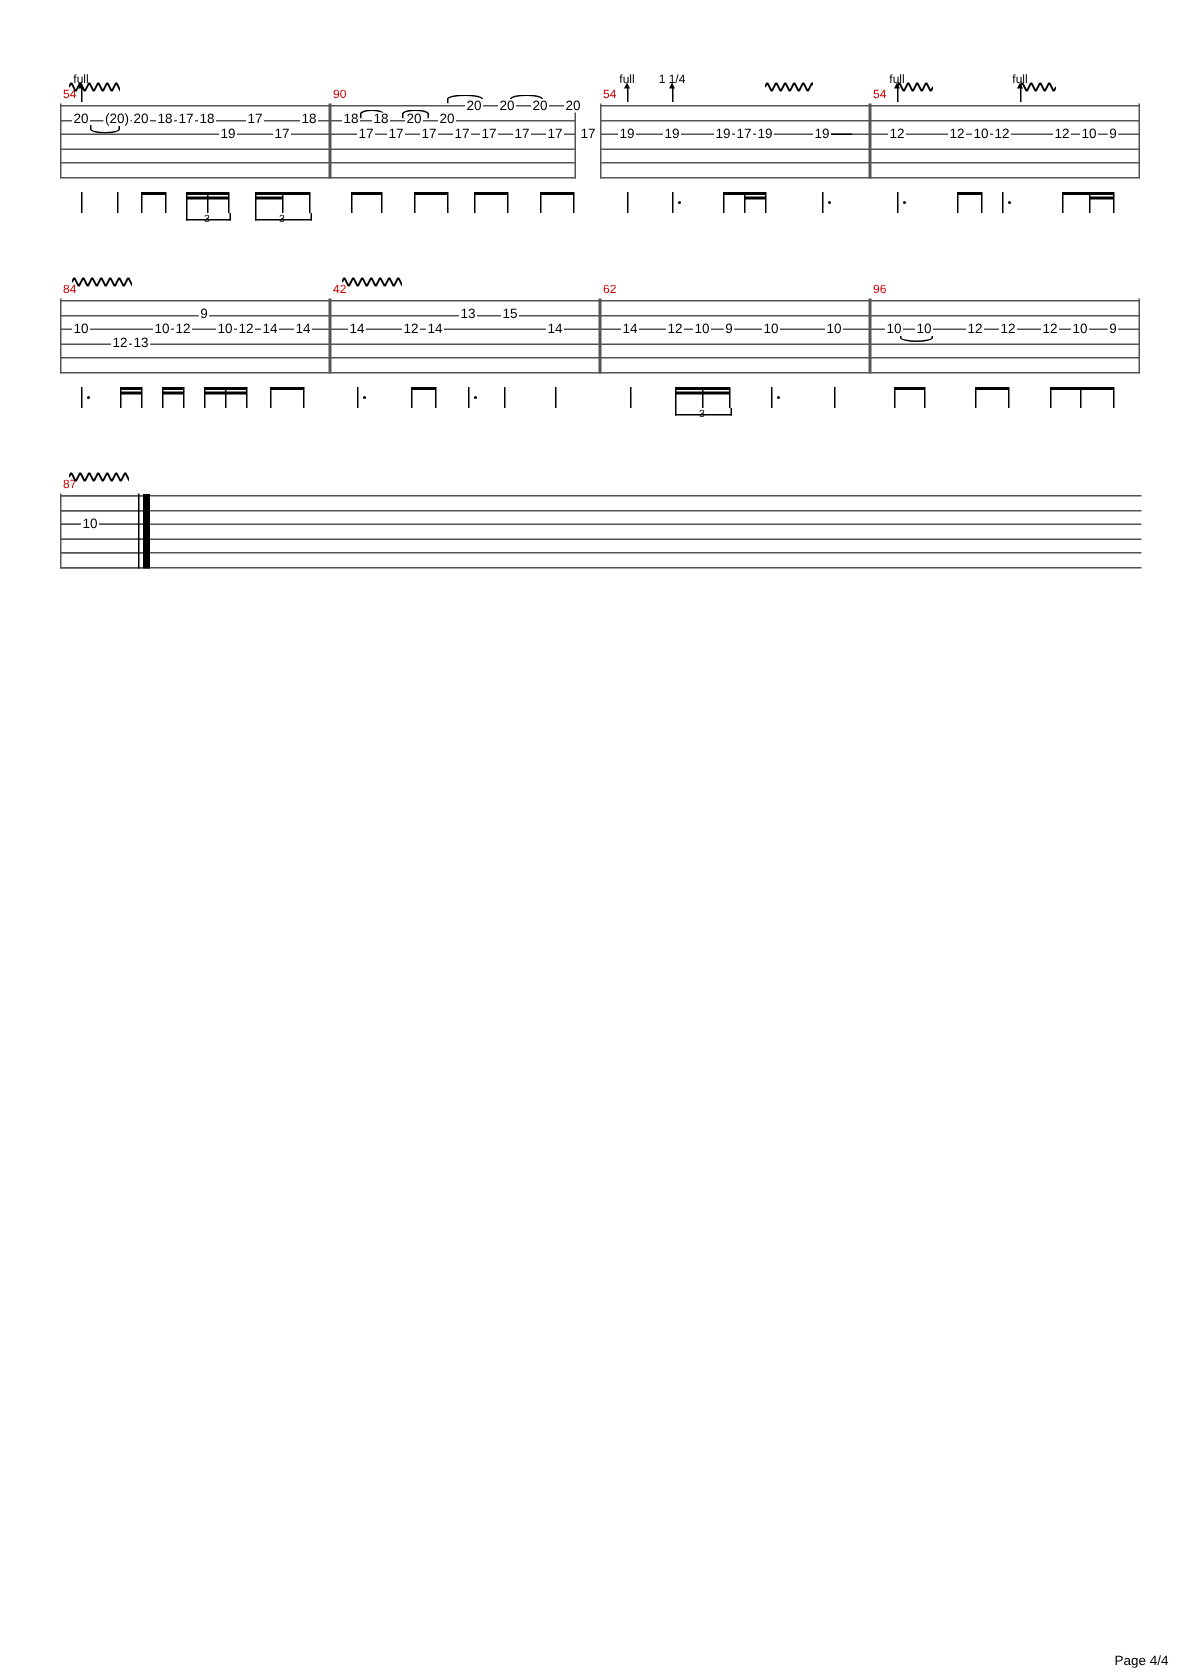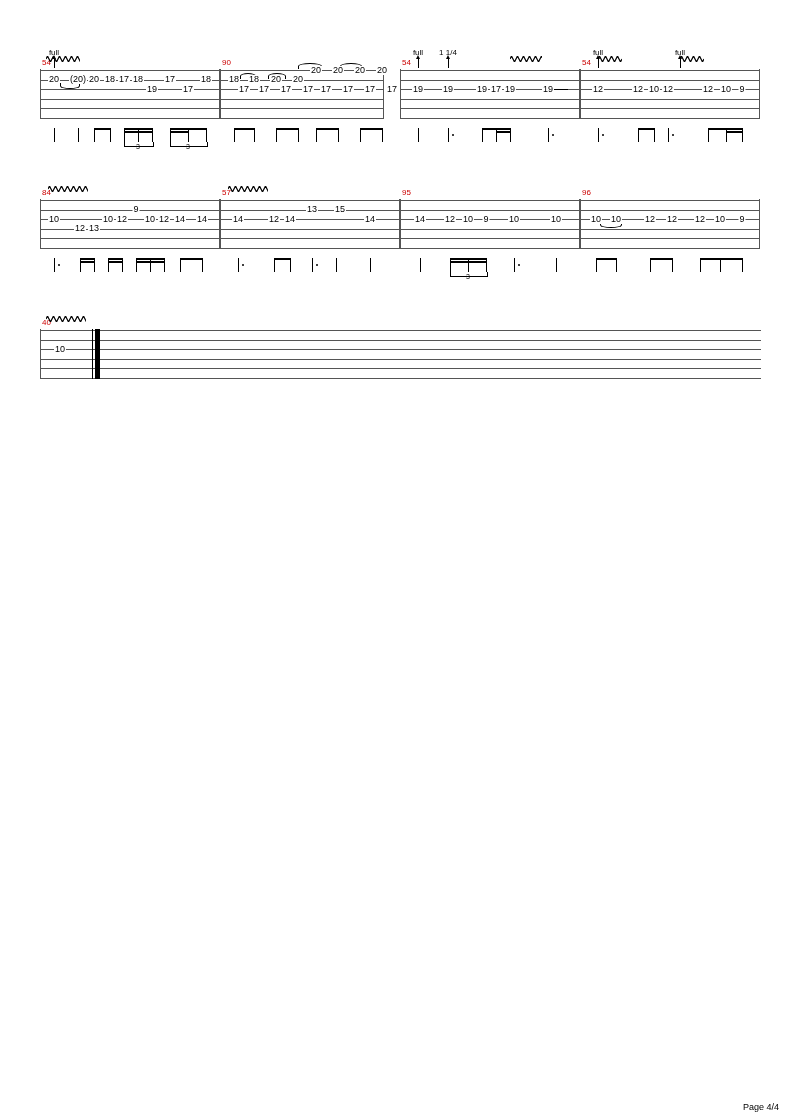--- a/index.html
+++ b/index.html
@@ -273,21 +273,21 @@
           <div class="strings">
             <div style="top:0px"></div>
             <div style="top:9.6px"></div>
             <div style="top:19.2px"></div>
             <div style="top:28.799999999999997px"></div>
             <div style="top:38.4px"></div>
             <div style="top:48px"></div>
           </div>
           <div class="ml"></div>
           <div class="mr"></div>
-          <div class="mnum">57</div>
+          <div class="mnum">42</div>
           <div class="vib" style="left:8px;width:40px"><svg viewBox="0 0 40 6">
               <path d="M0 3 L1.5 0 L3 3 L4.5 6 L6 3 L7.5 0 L9 3 L10.5 6 L12 3 L13.5 0 L15 3 L16.5 6 L18 3 L19.5 0 L21 3 L22.5 6 L24 3 L25.5 0 L27 3 L28.5 6 L30 3 L31.5 0 L33 3 L34.5 6 L36 3 L37.5 0 L39 3 L40.5 6 L42 3" stroke="#000" stroke-width="1.2" fill="none"></path>
             </svg></div>
           <div class="fret s3" style="left:18px">14</div>
           <div class="fret s3" style="left:54px">12</div>
           <div class="fret s3" style="left:70px">14</div>
           <div class="fret s2" style="left:92px">13</div>
           <div class="fret s2" style="left:120px">15</div>
           <div class="fret s3" style="left:150px">14</div>
           <div class="rhythm">
@@ -306,21 +306,21 @@
           <div class="strings">
             <div style="top:0px"></div>
             <div style="top:9.6px"></div>
             <div style="top:19.2px"></div>
             <div style="top:28.799999999999997px"></div>
             <div style="top:38.4px"></div>
             <div style="top:48px"></div>
           </div>
           <div class="ml"></div>
           <div class="mr"></div>
-          <div class="mnum">95</div>
+          <div class="mnum">62</div>
           <div class="fret s3" style="left:20px">14</div>
           <div class="fret s3" style="left:50px">12</div>
           <div class="fret s3" style="left:68px">10</div>
           <div class="fret s3" style="left:86px">9</div>
           <div class="fret s3" style="left:114px">10</div>
           <div class="fret s3" style="left:156px">10</div>
           <div class="rhythm">
             <div class="stem" style="left:20px"></div>
             <div class="stem" style="left:50px"></div>
             <div class="stem" style="left:68px"></div>
@@ -382,21 +382,21 @@
           <div class="strings">
             <div style="top:0px"></div>
             <div style="top:9.6px"></div>
             <div style="top:19.2px"></div>
             <div style="top:28.799999999999997px"></div>
             <div style="top:38.4px"></div>
             <div style="top:48px"></div>
           </div>
           <div class="ml"></div>
           <div class="endbar"></div>
-          <div class="mnum">40</div>
+          <div class="mnum">87</div>
           <div class="vib" style="left:6px;width:40px"><svg viewBox="0 0 40 6">
               <path d="M0 3 L1.5 0 L3 3 L4.5 6 L6 3 L7.5 0 L9 3 L10.5 6 L12 3 L13.5 0 L15 3 L16.5 6 L18 3 L19.5 0 L21 3 L22.5 6 L24 3 L25.5 0 L27 3 L28.5 6 L30 3 L31.5 0 L33 3 L34.5 6 L36 3 L37.5 0 L39 3 L40.5 6 L42 3" stroke="#000" stroke-width="1.2" fill="none"></path>
             </svg></div>
           <div class="fret s3" style="left:20px">10</div>
           <div class="rhythm"></div>
         </div>
       </div>
     </div>
   <div class="page-num">Page 4/4</div>
 </div>

